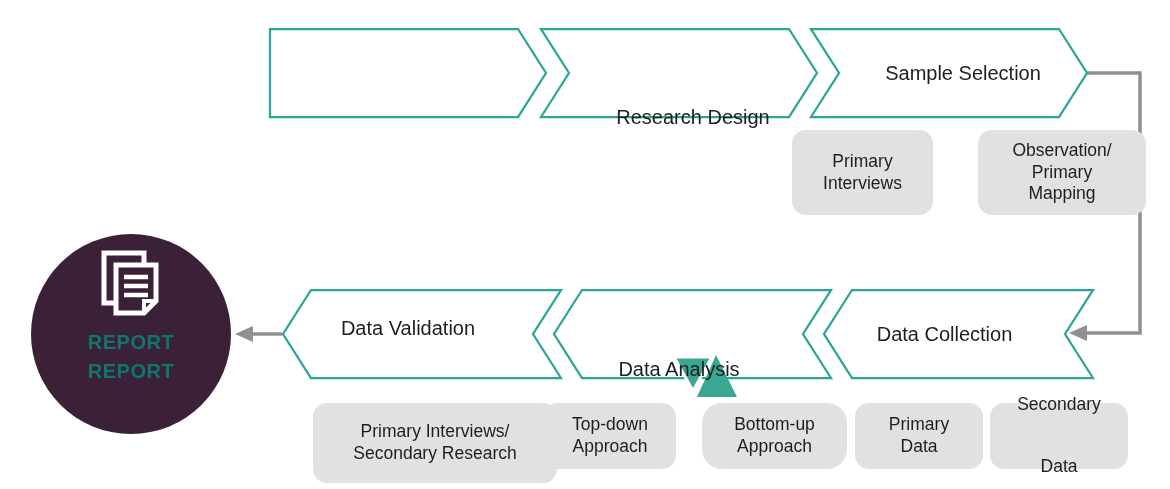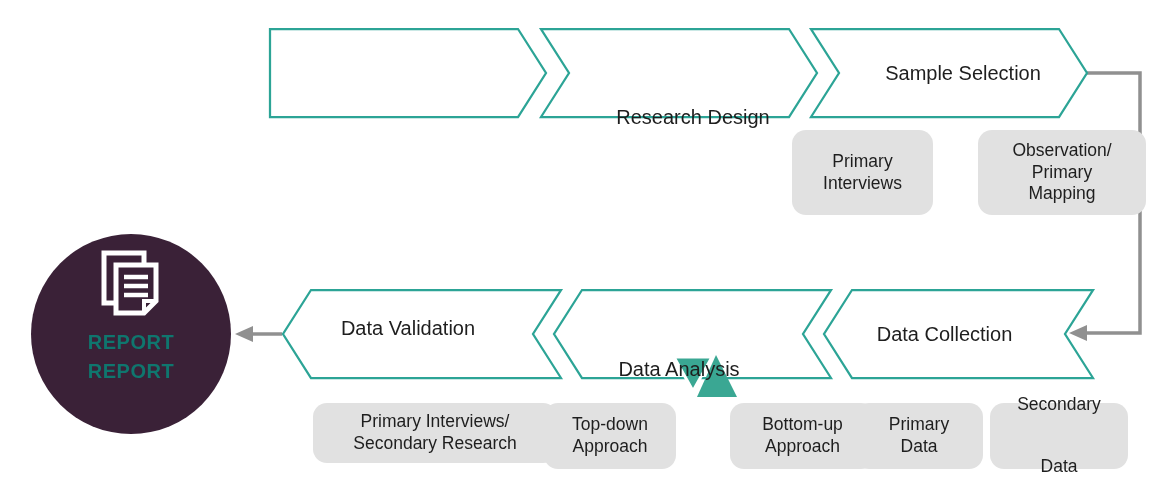--- a/index.html
+++ b/index.html
@@ -115,29 +115,29 @@
   <div class="sub-box" style="left:792px;top:130px;width:141px;height:85px;">
     <span>Primary</span>
     <span>Interviews</span>
   </div>
   <div class="sub-box" style="left:940px;top:130px;width:168px;height:85px;margin-left:38px;">
     <span>Observation/</span>
     <span>Primary</span>
     <span>Mapping</span>
   </div>
 
-  <div class="sub-box" style="left:313px;top:403px;width:244px;height:60px;">
+  <div class="sub-box" style="left:313px;top:403px;width:244px;height:80px;">
     <span>Primary Interviews/</span>
     <span>Secondary Research</span>
   </div>
   <div class="sub-box" style="left:544px;top:403px;width:132px;height:66px;">
     <span>Top-down</span>
     <span>Approach</span>
   </div>
-  <div class="sub-box" style="left:730px;top:403px;width:145px;height:66px;">
+  <div class="sub-box" style="left:702px;top:403px;width:145px;height:66px;border-radius:20px;">
     <span>Bottom-up</span>
     <span>Approach</span>
   </div>
   <div class="sub-box" style="left:855px;top:403px;width:128px;height:66px;">
     <span>Primary</span>
     <span>Data</span>
   </div>
   <div class="sub-box" style="left:990px;top:403px;width:138px;height:66px;gap:40px;">
     <span>Secondary</span>
     <span>Data</span>

